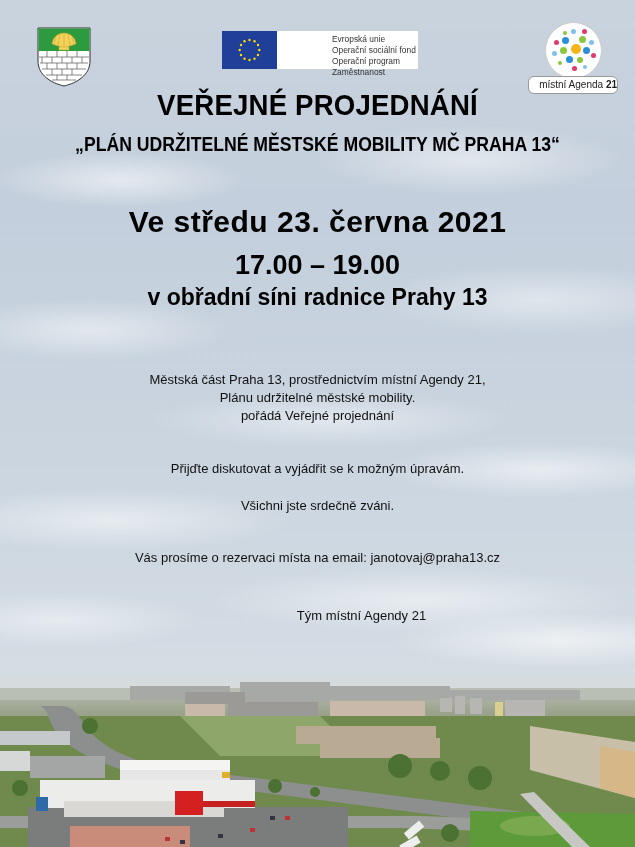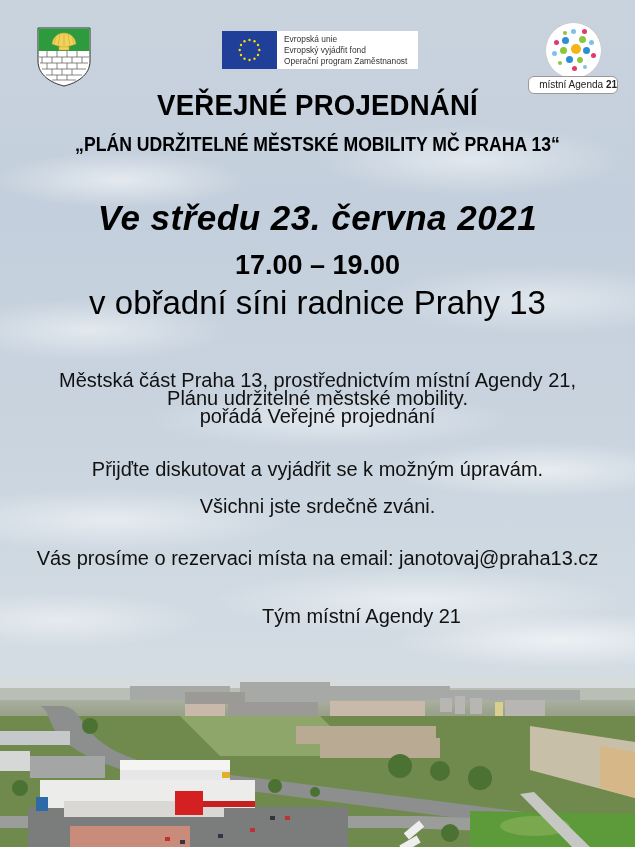--- a/index.html
+++ b/index.html
@@ -15,40 +15,40 @@
       radial-gradient(ellipse 220px 40px at 540px 470px, rgba(255,255,255,0.55), transparent 70%),
       radial-gradient(ellipse 260px 45px at 110px 520px, rgba(255,255,255,0.5), transparent 70%),
       radial-gradient(ellipse 300px 45px at 420px 600px, rgba(255,255,255,0.5), transparent 70%),
       radial-gradient(ellipse 240px 40px at 560px 640px, rgba(255,255,255,0.6), transparent 70%),
       radial-gradient(ellipse 200px 40px at 60px 620px, rgba(255,255,255,0.45), transparent 70%),
       linear-gradient(180deg, #c9d3de 0%, #c3cfdc 25%, #c9d4df 50%, #d2dbe3 75%, #dfe3e6 100%);
   }
 
   
   .coat { position:absolute; left:37px; top:27px; width:54px; height:60px; }
-  .eu-logo { position:absolute; left:222px; top:31px; width:196px; height:38px; background:#fff; display:flex; }
+  .eu-logo { position:absolute; left:222px; top:31px; width:196px; height:38px; background:#fff; display:flex;gap:48px; }
   .eu-flag { width:55px; height:38px; background:#1f3f99; position:relative; }
   .eu-text { padding:3px 0 0 7px; font-size:8.4px; line-height:11px; color:#333; }
   .ma21 { position:absolute; left:528px; top:22px; width:90px; height:72px; }
   .ma21-circle { position:absolute; left:17px; top:0; width:55px; height:55px; border-radius:50%;
     background:#fff; border:1px solid #ccc; }
   .ma21-label { position:absolute; left:0; top:54px; width:88px; height:16px; background:#fff;
     border:1px solid #999; border-radius:6px; font-size:10px; line-height:16px; text-align:right; color:#222; }
   .ma21-label b { font-weight:bold; }
   .dot { position:absolute; border-radius:50%; }
 
   
   .title { position:absolute; left:0; width:635px; text-align:center; color:#000; }
   .t1 { top:88px; font-size:30px; font-weight:bold; letter-spacing:0.2px; transform:scaleX(0.92); }
   .t2 { top:132px; font-size:20.5px; font-weight:bold; transform:scaleX(0.86); }
-  .t3 { top:198px; font-size:35px; font-weight:bold; letter-spacing:0.5px;font-style:italic; }
+  .t3 { top:205px; font-size:30px; font-weight:bold; letter-spacing:0.5px; }
   .t4 { top:250px; font-size:27px; font-weight:bold; }
-  .t5 { top:284px; font-size:33px; font-weight:normal; }
-
-  .para { position:absolute; left:0; width:635px; text-align:center; font-size:20px; line-height:18px; color:#111; }
+  .t5 { top:284px; font-size:23px; font-weight:bold; }
+
+  .para { position:absolute; left:0; width:635px; text-align:center; font-size:13px; line-height:18px; color:#111; }
   .p1 { top:371px; }
   .p2 { top:460px; }
   .p3 { top:497px; }
   .p4 { top:549px; }
   .p5 { top:607px;padding-left:44px; }
   .url { position:absolute; left:65px; top:640px; font-size:16px; color:#111; text-decoration:none; }
 
   
   .photo { position:absolute; left:0; top:676px; width:635px; height:171px; overflow:hidden;
     background: linear-gradient(180deg, #d8dde0 0%, #cfd3cf 6%, #a9b0a0 14%, #9aa28c 22%, #8a9a72 40%, #7a8f5a 60%, #6c8448 100%); }
@@ -115,21 +115,21 @@
           <circle cx="22.5" cy="27.7" r="1.2"></circle>
           <circle cx="19" cy="24" r="1.2"></circle>
           <circle cx="17.7" cy="19" r="1.2"></circle>
           <circle cx="19" cy="14" r="1.2"></circle>
           <circle cx="22.5" cy="10.3" r="1.2"></circle>
         </g>
       </svg>
     </div>
     <div class="eu-text">
       <div>Evropská unie</div>
-      <div>Evropský vyjádřit fond</div>
+      <div>Operační sociální fond</div>
       <div>Operační program Zaměstnanost</div>
     </div>
   </div>
 
   <div class="ma21">
     <div class="ma21-circle">
       <span class="dot" style="left:25px;top:21px;width:10px;height:10px;background:#f5b417"></span>
       <span class="dot" style="left:16px;top:14px;width:7px;height:7px;background:#2a8fd6"></span>
       <span class="dot" style="left:33px;top:13px;width:7px;height:7px;background:#8cc63f"></span>
       <span class="dot" style="left:14px;top:24px;width:7px;height:7px;background:#8cc63f"></span>

